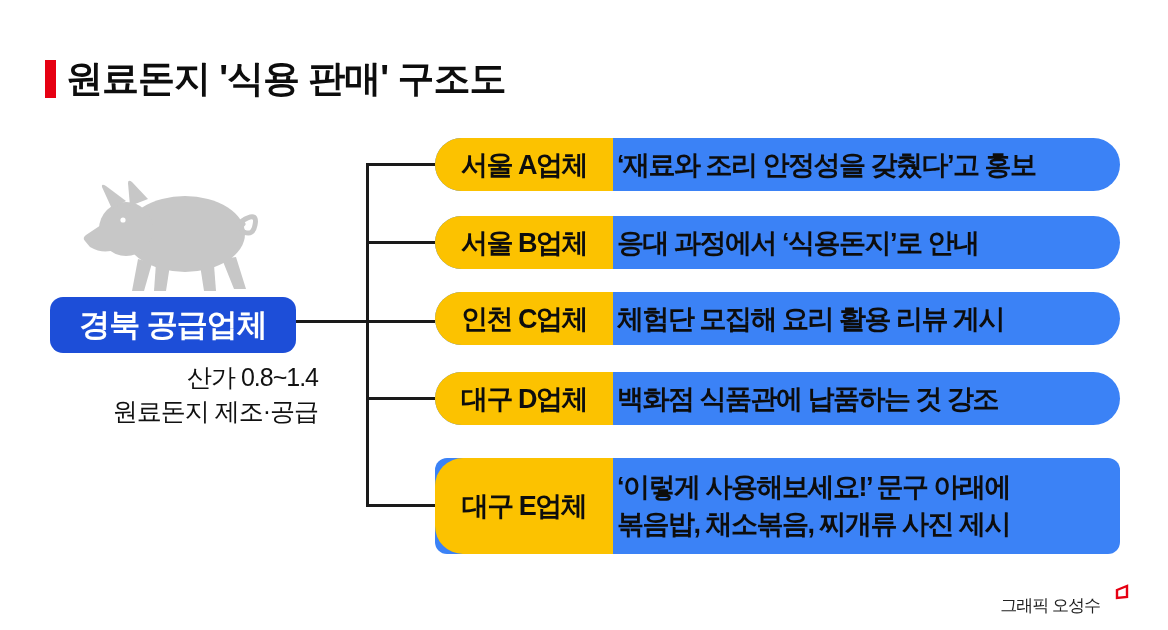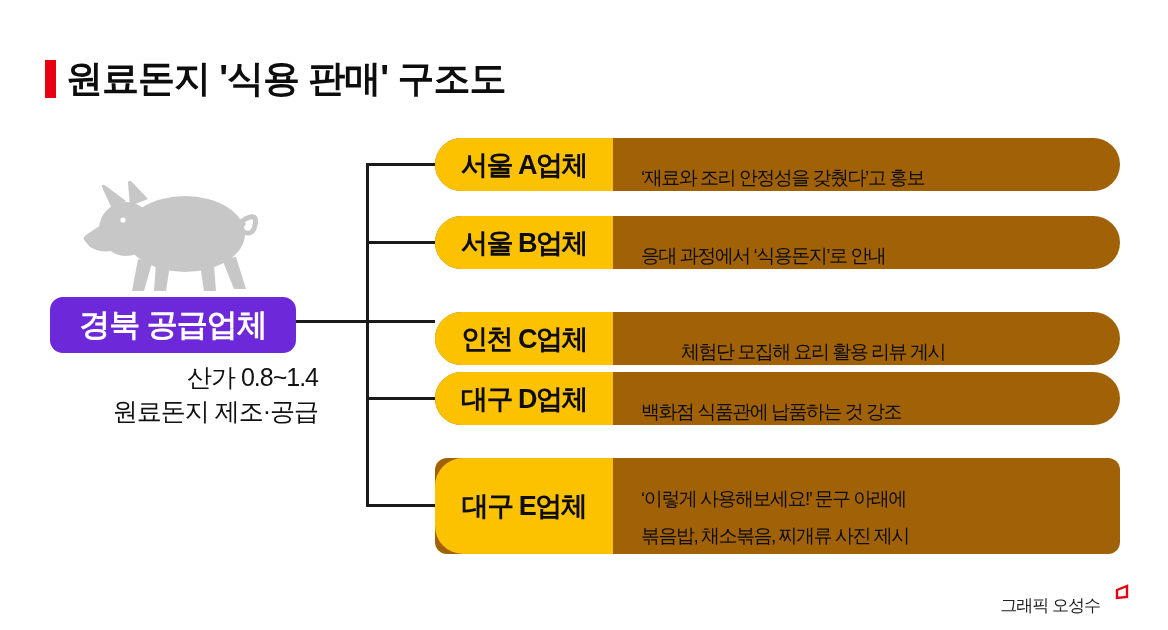--- a/index.html
+++ b/index.html
@@ -11,54 +11,54 @@
   }
 
   
   .title-bar { position:absolute; left:45px; top:44px; width:11px; height:38px; background:#e60012; }
   .title { position:absolute; left:66px; top:38px; font-size:37px; font-weight:900; letter-spacing:-1px; color:#0d0d0d; white-space:nowrap; }
 
   
   .pig { position:absolute; left:82px; top:163px; }
   .supplier-box {
     position:absolute; left:50px; top:281px; width:246px; height:56px;
-    background:#6d28d9; border-radius:13px; color:#ffffff;
+    background:#1d4ed8; border-radius:13px; color:#ffffff;
     font-size:31px; font-weight:900; letter-spacing:-1px;
     display:flex; align-items:center; justify-content:center;
   }
   .supplier-note {
     position:absolute; left:28px; top:344px; width:290px; text-align:right;
     font-size:25px; font-weight:500; letter-spacing:-1px; line-height:34px; color:#111;
   }
 
   
   .line { position:absolute; background:#1a1a1a; }
   .l-sup   { left:296px; top:304px; width:139px; height:3px; } 
   .l-trunk { left:366px; top:147px; width:3px;  height:344px; }
   .l-b1 { left:366px; top:147px; width:69px; height:3px; }
   .l-b2 { left:366px; top:225px; width:69px; height:3px; }
   .l-b4 { left:366px; top:381px; width:69px; height:3px; }
   .l-b5 { left:366px; top:488px; width:69px; height:3px; }
 
   
   .row {
     position:absolute; left:435px; width:685px; height:53px;
-    background:#a16207; border-radius:27px; display:flex; align-items:flex-end;
+    background:#3b82f6; border-radius:27px; display:flex; align-items:center;
   }
-  .row1 { top:122px; } .row2 { top:200px; } .row3 { top:296px;gap:40px; } .row4 { top:356px; }
+  .row1 { top:122px; } .row2 { top:200px; } .row3 { top:276px; } .row4 { top:356px; }
   .row5 { top:442px; height:96px; border-radius:12px; }
   .tag {
     flex:none; width:178px; height:100%; background:#fcc200;
     border-radius:27px 0 0 27px;
     display:flex; align-items:center; justify-content:center;
     font-size:27px; font-weight:800; letter-spacing:-1.5px; color:#0d0d0d;
   }
   .row5 .tag { border-radius:28px 0 0 28px; }
   .desc {
-    padding-left:28px; font-size:19px; font-weight:400; letter-spacing:-1.5px;
+    padding-left:4px; font-size:27px; font-weight:700; letter-spacing:-1.5px;
     color:#0d0d0d; white-space:nowrap;
   }
   .row5 .desc { line-height:37px; }
 
   
   .credit {
     position:absolute; right:38px; top:578px;
     display:flex; align-items:center;
   }
   .credit-graphic { font-size:17px; font-weight:400; letter-spacing:-1px; color:#222; margin-right:12px; }

